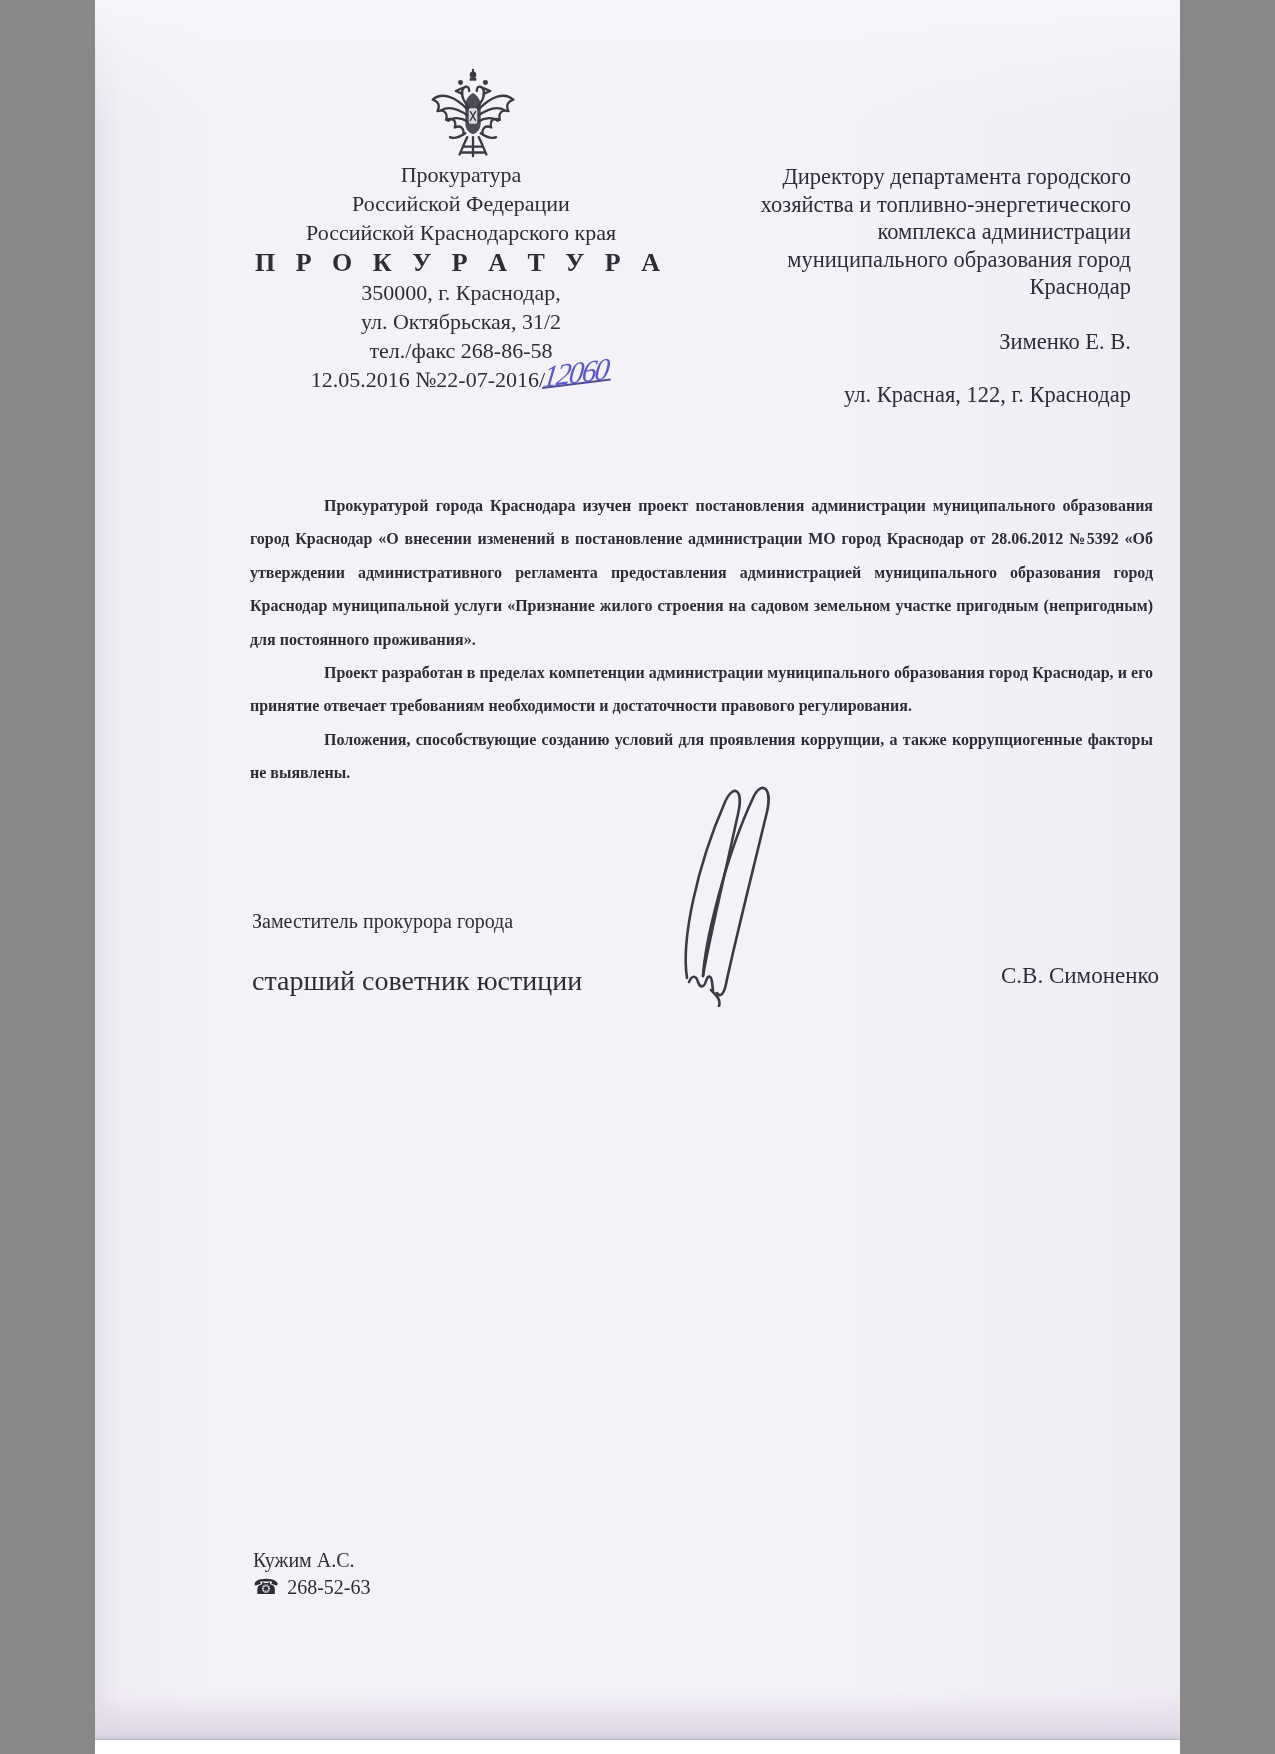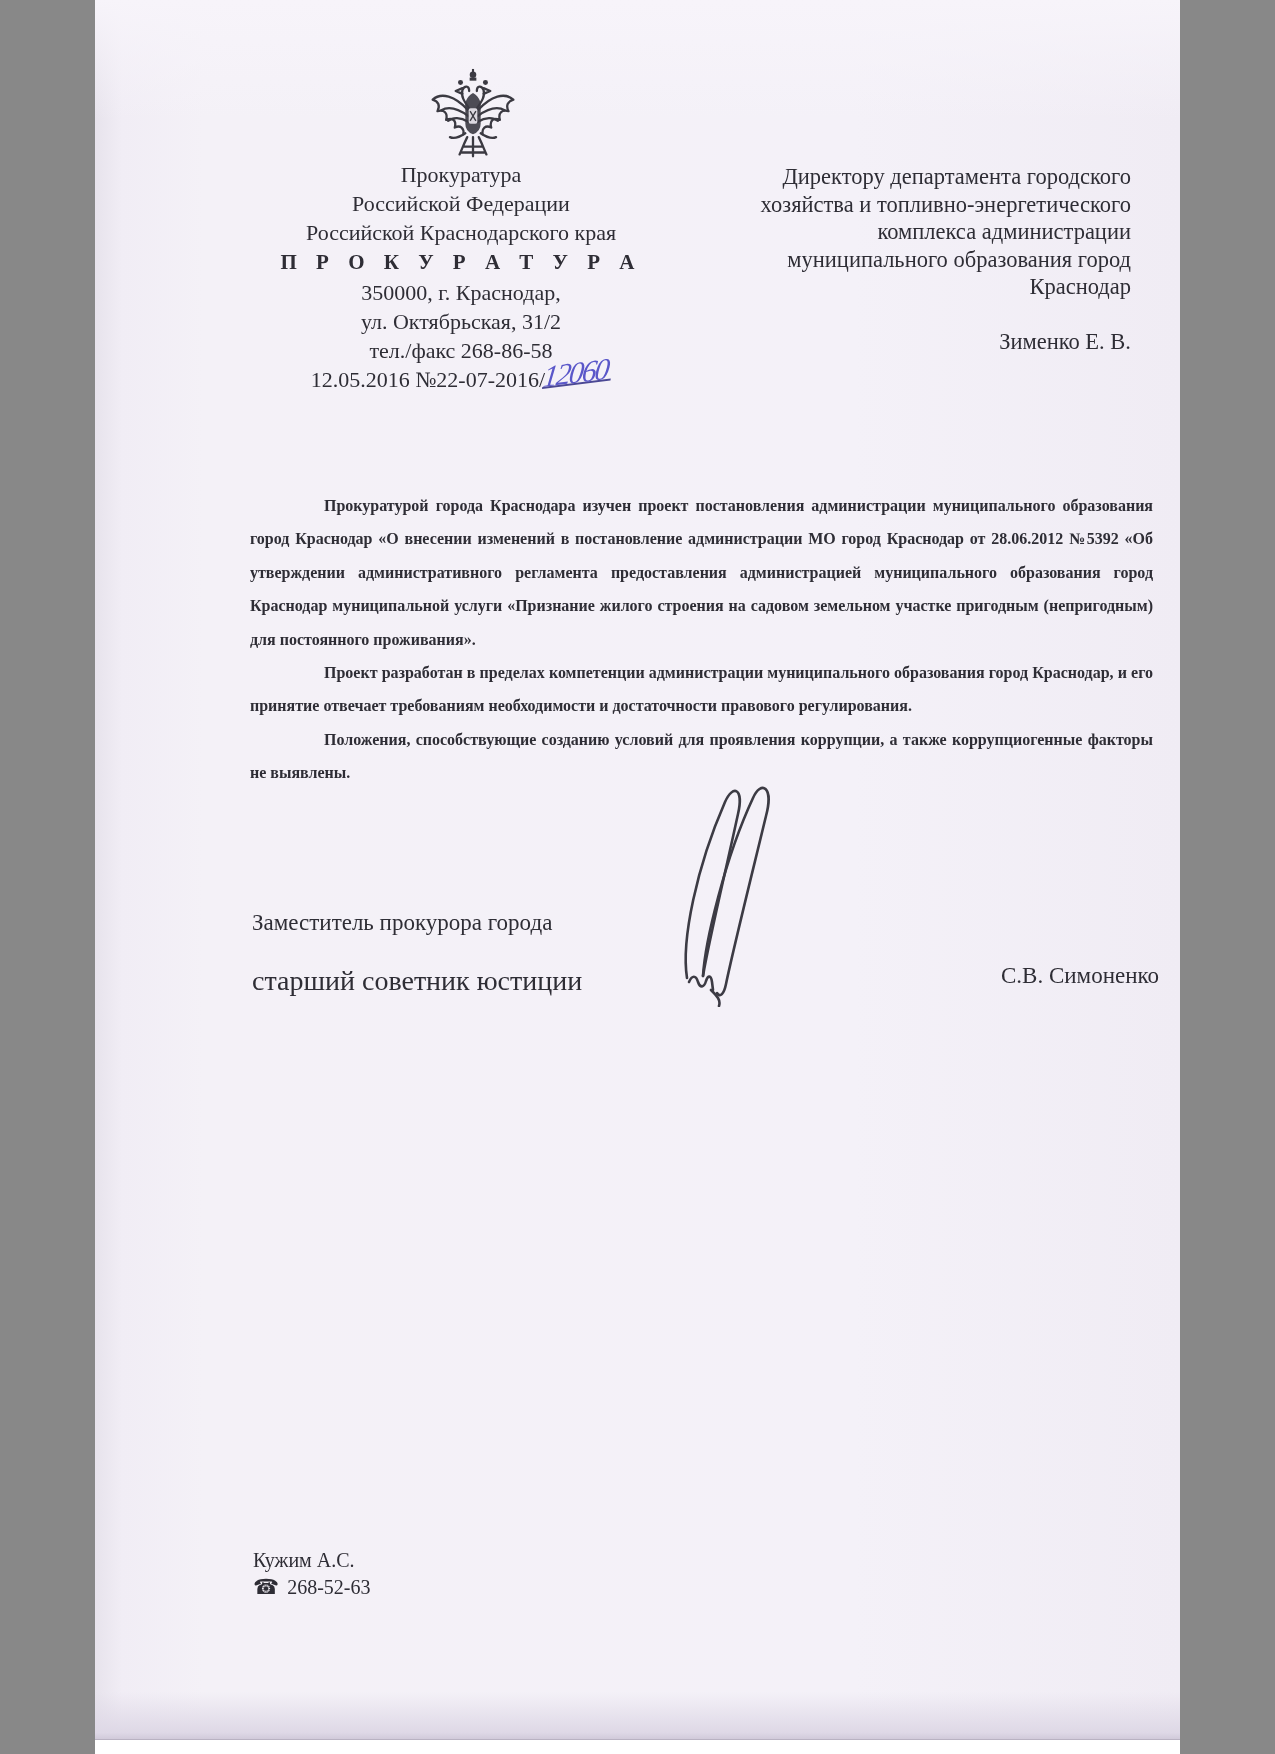--- a/index.html
+++ b/index.html
@@ -29,21 +29,21 @@
 
   
   .emblem{position:absolute;left:328px;top:68px;width:100px;height:96px;}
 
   
   .letterhead{
     position:absolute;left:138px;top:160px;width:456px;
     text-align:center;font-size:22px;line-height:29px;
   }
   .letterhead .caps{
-    font-weight:bold;font-size:21px;letter-spacing:7px;line-height:31px;
+    font-weight:bold;font-size:26px;letter-spacing:7px;line-height:31px;
   }
   .letterhead .city{font-weight:bold;}
   .dateline{white-space:nowrap;}
   .handwriting{
     display:inline-block;
     color:#5a57c9;
     font-size:30px;line-height:20px;
     font-style:italic;
     letter-spacing:-2px;
     transform:rotate(-7deg) skewX(-14deg);
@@ -64,21 +64,21 @@
   .recipient .addr{margin-top:26px;}
 
   
   .body-text{
     position:absolute;left:155px;top:489px;width:903px;
     font-size:16px;line-height:33.4px;text-align:justify;font-weight:bold;
   }
   .body-text p{margin:0;text-indent:74px;}
 
   
-  .sig-title-1{position:absolute;left:157px;top:910px;font-size:23px;}
+  .sig-title-1{position:absolute;left:157px;top:910px;font-size:20px;}
   .sig-title-2{position:absolute;left:157px;top:965px;font-size:28px;}
   .sig-name{position:absolute;left:835px;top:963px;width:300px;text-align:center;font-size:23px;}
   .signature-svg{position:absolute;left:558px;top:782px;width:150px;height:225px;}
 
   
   .footer{position:absolute;left:158px;top:1547px;font-size:20px;line-height:27px;}
   .footer .phone-row{display:flex;align-items:center;gap:8px;}
   .footer .phone-glyph{font-size:21px;}
 </style>
 </head>
@@ -134,20 +134,21 @@
     <div class="dateline"><span>12.05.2016 №22-07-2016/</span><span class="handwriting">12060</span></div>
   </div>
 
   <div class="recipient">
     <div class="block">Директору департамента городского
 хозяйства и топливно-энергетического
 комплекса администрации
 муниципального образования город
 Краснодар</div>
     <div class="name">Зименко Е. В.</div>
+    <div class="addr">ул. Красная, 122, г. Краснодар</div>
   </div>
 
   <div class="body-text">
     <p>Прокуратурой города Краснодара изучен проект постановления администрации муниципального образования город Краснодар «О внесении изменений в постановление администрации МО город Краснодар от 28.06.2012 №5392 «Об утверждении административного регламента предоставления администрацией муниципального образования город Краснодар муниципальной услуги «Признание жилого строения на садовом земельном участке пригодным (непригодным) для постоянного проживания».</p>
     <p>Проект разработан в пределах компетенции администрации муниципального образования город Краснодар, и его принятие отвечает требованиям необходимости и достаточности правового регулирования.</p>
     <p>Положения, способствующие созданию условий для проявления коррупции, а также коррупциогенные факторы не выявлены.</p>
   </div>
 
   <div class="sig-title-1">Заместитель прокурора города</div>
   <div class="sig-title-2">старший советник юстиции</div>

